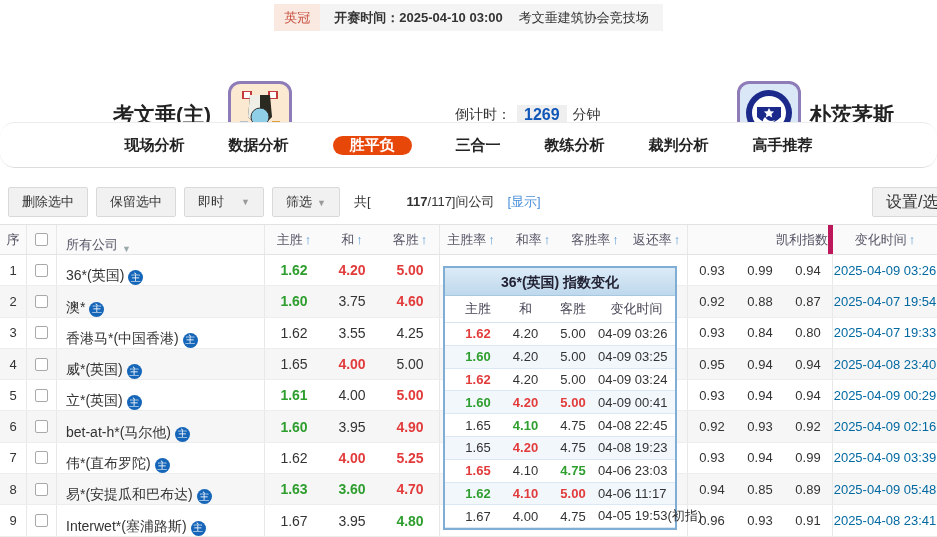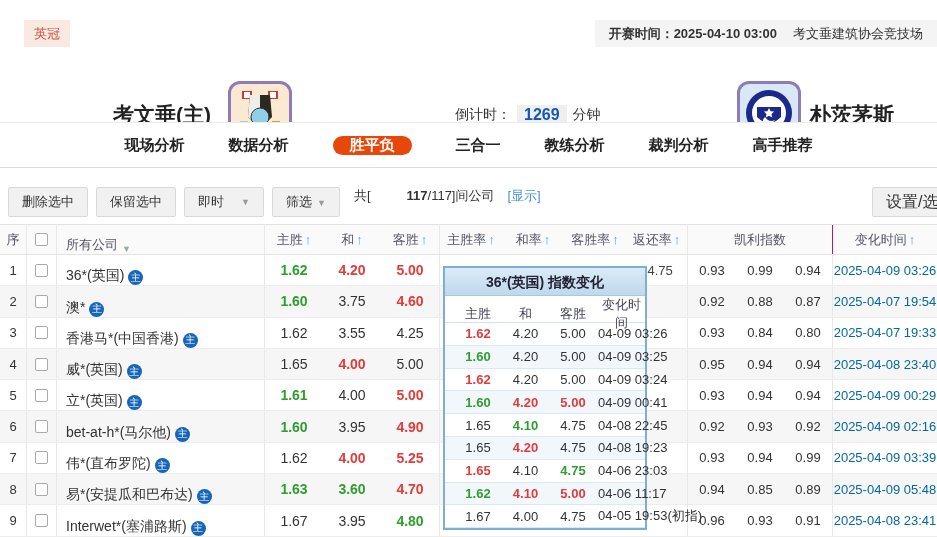--- a/index.html
+++ b/index.html
@@ -1,21 +1,21 @@
 <!DOCTYPE html>
 <html><head>
 <meta charset="utf-8">
 <style>
   * { margin:0; padding:0; box-sizing:border-box; }
   html,body { width:937px; height:537px; overflow:hidden; background:#fff;
     font-family:"Liberation Sans","DejaVu Sans",sans-serif; color:#333; }
 
   
-  .info-bar { position:absolute; top:20px; left:0; width:100%; display:flex;
-    justify-content:space-between; align-items:stretch; height:27px; font-size:13px;padding-left:24px; }
+  .info-bar { position:absolute; top:4px; left:0; width:100%; display:flex;
+    justify-content:center; align-items:stretch; height:27px; font-size:13px; }
   .league-badge { background:#f9e9e1; color:#c9503f; line-height:27px; padding:0 10px; }
   .match-info { background:#f4f4f4; line-height:27px; padding:0 14px; color:#333; }
   .match-info b { font-weight:bold; }
   .venue { margin-left:16px; font-weight:normal; }
 
   
   .team-header { position:absolute; top:35px; left:0; width:100%; height:87px; }
   .team-name { position:absolute; font-size:21px; font-weight:bold; color:#222; top:66px; }
   .home-name { left:113px; }
   .away-name { left:810px; }
@@ -23,26 +23,26 @@
     border-radius:12px; display:flex; align-items:center; justify-content:center; }
   .home-logo { left:228px; background:#fbe9d1; }
   .away-logo { left:737px; background:#d9e7f6; }
   .countdown { position:absolute; left:455px; top:70px; display:flex; align-items:center; font-size:14px; }
   .countdown .val { font-size:16px; font-weight:bold; color:#1057b8; background:#efefef;
     padding:1px 7px; margin:0 6px; }
 
   
   .tab-bar { position:absolute; top:122px; left:0; width:100%; height:46px;
     border-top:1px solid #ececec; border-bottom:1px solid #dcdcdc; background:#fff;
-    display:flex; align-items:center; justify-content:center; gap:44px; }
+    display:flex; align-items:center; justify-content:center; gap:44px;border-radius:15px; }
   .tab { font-size:15px; font-weight:bold; color:#222; cursor:pointer; white-space:nowrap; }
   .tab.active { background:#e8470a; color:#fff; padding:0 17px; border-radius:19px; }
 
   
-  .toolbar { position:absolute; top:187px; left:8px; display:flex; align-items:flex-start;
+  .toolbar { position:absolute; top:187px; left:8px; display:flex; align-items:center;
     gap:8px; height:30px; font-size:13px; }
   .tbtn { background:#f1f1f1; border:1px solid #d9d9d9; border-radius:2px; height:30px;
     line-height:28px; padding:0 13px; color:#333; cursor:pointer; white-space:nowrap; }
   .tbtn.dd { width:80px; display:flex; justify-content:space-between; align-items:center; }
   .dd-arrow { color:#999; font-size:9px; margin-left:5px; }
   .count-text { margin-left:6px; white-space:nowrap; }
   .count-text b { font-weight:bold;margin-left:36px; }
   .show-link { color:#4a90d9; cursor:pointer; margin-left:5px; text-decoration:none; }
   .settings-btn { position:absolute; top:187px; left:872px; width:90px; }
 
@@ -68,21 +68,21 @@
     width:15px; height:15px; border-radius:50%; background:#1565b8; color:#fff;
     font-size:10px; margin-left:4px; flex:none; }
   .odds { font-size:14px; }
   .up   { color:#e23b3b; font-weight:bold; }
   .down { color:#2e9e2e; font-weight:bold; }
   .same { color:#333; font-weight:normal; }
   .rate { color:#444; }
   .timec { font-size:13px; color:#0369a1; }
 
   
-  .popup { position:absolute; left:443px; top:266px; width:204px; background:#fff;
+  .popup { position:absolute; left:443px; top:266px; width:234px; background:#fff;
     border:2px solid #7fadd4; z-index:10; }
   .popup-title { height:28px; line-height:28px; text-align:center; font-size:14px;
     font-weight:bold; color:#223; background:linear-gradient(#dcebf7,#bed8ec);
     border-bottom:1px solid #a8c8e0; }
   .p-grid { display:grid; grid-template-columns:50px 45px 50px 1fr; align-items:center;
     padding-left:8px; }
   .p-head { height:27px; font-size:13px; color:#445; border-bottom:1px solid #d5e5f2; }
   .p-head span { text-align:center; }
   .p-row { height:22.8px; font-size:13px; border-bottom:1px solid #d9e8f4; }
   .p-row:nth-child(even) { background:#f2f7fc; }
@@ -188,21 +188,21 @@
       <span class="sort-arrow">↑</span>
     </div>
     <div class="cell">
       <span>客胜率</span>
       <span class="sort-arrow">↑</span>
     </div>
     <div class="cell bdr">
       <span>返还率</span>
       <span class="sort-arrow">↑</span>
     </div>
-    <div class="cell" style="grid-column:span 3; border-right:1px solid #be185d;">
+    <div class="cell" style="grid-column:span 3; border-right:5px solid #be185d;justify-content:flex-end;">
       <span>凯利指数</span>
     </div>
     <div class="cell">
       <span>变化时间</span>
       <span class="sort-arrow">↑</span>
     </div>
   </div>
   <div id="table-body">
       <div class="grid-row trow">
         <div class="cell bdr">1</div>

